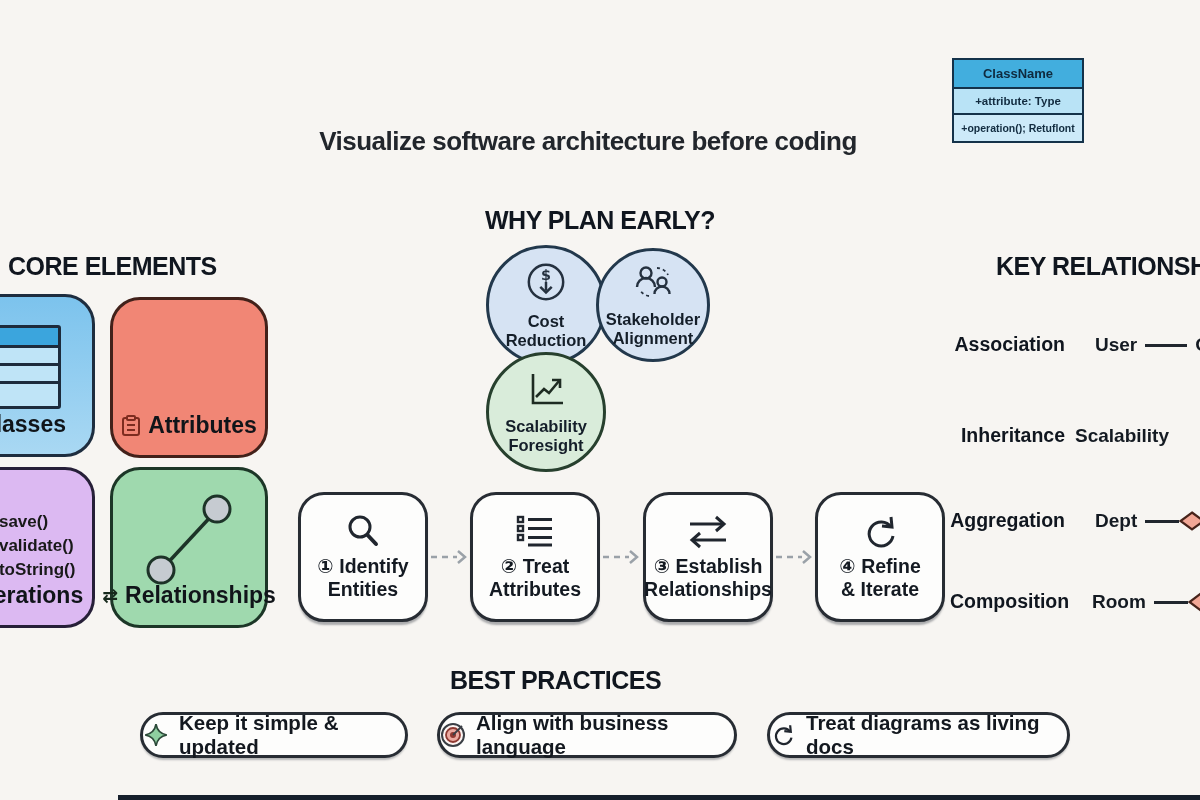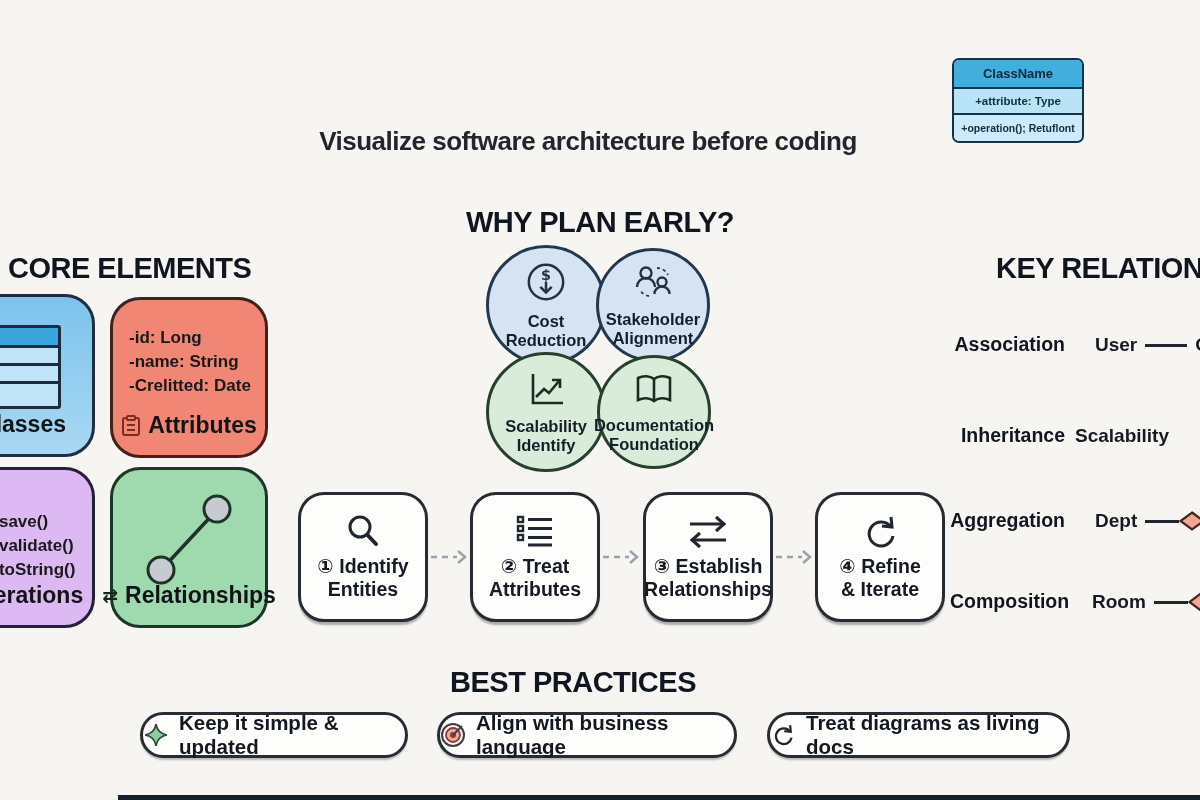--- a/index.html
+++ b/index.html
@@ -14,28 +14,28 @@
     position:absolute; top:56px; left:0; width:1090px; text-align:center;
     font-size:47px; font-weight:bold; letter-spacing:-1.5px; color:#1d2b3e;
   }
   .subtitle {
     position:absolute; top:126px; left:0; width:1090px; text-align:center;
     font-size:26px; font-weight:bold; letter-spacing:-0.5px; color:#22262c;padding-left:43px;
   }
   
   .uml-card {
     position:absolute; left:952px; top:58px; width:128px;
-    border:2.5px solid #14324a; border-radius:7px; overflow:hidden;
+    border:2.5px solid #14324a; border-radius:0; overflow:hidden;
     background:#cdeaf9;
   }
   .uml-card .hdr { background:#42aede; text-align:center; font-weight:bold; font-size:13px; padding:6px 2px; border-bottom:2.5px solid #14324a; color:#0f2a3e; }
   .uml-card .rowA { background:#b9e3f6; text-align:center; font-weight:bold; font-size:11.5px; padding:6px 2px; border-bottom:2.5px solid #14324a; color:#122c40; }
   .uml-card .rowB { background:#cdeaf9; text-align:center; font-weight:bold; font-size:10.5px; padding:7px 2px; color:#122c40; }
   
-  .sec-h { position:absolute; font-size:29px; font-weight:bold; letter-spacing:-0.5px; color:#10161f; white-space:nowrap; }
+  .sec-h { position:absolute; font-size:25px; font-weight:bold; letter-spacing:-0.5px; color:#10161f; white-space:nowrap; }
   
   .core-box { position:absolute; border-radius:30px; box-sizing:border-box; }
   .box-classes { left:-50px; top:294px; width:145px; height:163px; background:linear-gradient(180deg,#7cc3ed,#a9d8f3); border:3px solid #1e2d3f; }
   .cls-icon { position:absolute; left:14px; top:28px; width:88px; height:78px; border:3px solid #1d2b3c; border-radius:3px; background:#bfe4f7; overflow:hidden; }
   .cls-icon .hd { height:17px; background:#3ba5dd; border-bottom:3px solid #1d2b3c; }
   .cls-icon .r  { height:15px; border-bottom:3px solid #1d2b3c; }
   .cls-icon .r:last-child { border-bottom:none; }
   .box-attributes { left:110px; top:297px; width:158px; height:161px; background:#f18675; border:3px solid #42211a; }
   .box-operations { left:-50px; top:467px; width:145px; height:161px; background:#dcb9f2; border:3px solid #261f38; }
   .box-relationships { left:110px; top:467px; width:158px; height:161px; background:#9fd9ae; border:3px solid #1c3627; }
@@ -92,25 +92,20 @@
     <div class="cls-icon">
       <div class="hd"></div>
         <div class="r"></div>
         <div class="r"></div>
         <div class="r"></div>
     </div>
     <div class="core-label">Classes</div>
   </div>
 
   <div class="core-box box-attributes">
-    <div class="core-lines">
-      <div>-id: Long</div>
-      <div>-name: String</div>
-      <div>-Crelitted: Date</div>
-    </div>
     <div class="core-label">
       <span style="display:flex;">
         <svg width="20" height="22" viewBox="0 0 20 22">
             <rect x="2" y="3" width="16" height="17" rx="2" fill="none" stroke="#7d2c1f" stroke-width="2"></rect>
             <rect x="6" y="1" width="8" height="4" rx="1" fill="#f18675" stroke="#7d2c1f" stroke-width="2"></rect>
             <line x1="6" y1="10" x2="14" y2="10" stroke="#7d2c1f" stroke-width="2"></line>
             <line x1="6" y1="15" x2="14" y2="15" stroke="#7d2c1f" stroke-width="2"></line>
           </svg>
       </span>
       <span>Attributes</span>
@@ -172,33 +167,23 @@
 
   <div class="circle c-green circ-3">
     <span class="c-icon">
       <svg width="42" height="38" viewBox="0 0 42 38">
           <path d="M8 4 V33 H38" fill="none" stroke="#1e2b22" stroke-width="2.6"></path>
           <polyline points="11,27 19,19 24,23 34,11" fill="none" stroke="#1e2b22" stroke-width="2.6"></polyline>
           <polyline points="27,10 35,10 35,18" fill="none" stroke="#1e2b22" stroke-width="2.6"></polyline>
         </svg>
     </span>
     <span class="c-line">Scalability</span>
-    <span class="c-line">Identify</span>
-  </div>
-
-  <div class="circle c-green circ-4">
-    <span class="c-icon">
-      <svg width="44" height="36" viewBox="0 0 44 36">
-          <path d="M22 8 C18 4.5 11 4.5 6 7 V29 C11 26.5 18 26.5 22 30 C26 26.5 33 26.5 38 29 V7 C33 4.5 26 4.5 22 8 Z" fill="none" stroke="#1e2b22" stroke-width="2.6"></path>
-          <line x1="22" y1="8" x2="22" y2="30" stroke="#1e2b22" stroke-width="2.6"></line>
-        </svg>
-    </span>
-    <span class="c-line">Documentation</span>
-    <span class="c-line">Foundation</span>
-  </div>
+    <span class="c-line">Foresight</span>
+  </div>
+
 
   <div class="step step-1">
     <span class="s-icon">
       <svg width="40" height="40" viewBox="0 0 40 40">
           <circle cx="17" cy="15" r="10" fill="none" stroke="#20262e" stroke-width="3"></circle>
           <line x1="24.5" y1="23" x2="33" y2="32" stroke="#20262e" stroke-width="4" stroke-linecap="round"></line>
         </svg>
     </span>
     <span class="s-line">① Identify</span>
     <span class="s-line">Entities</span>

